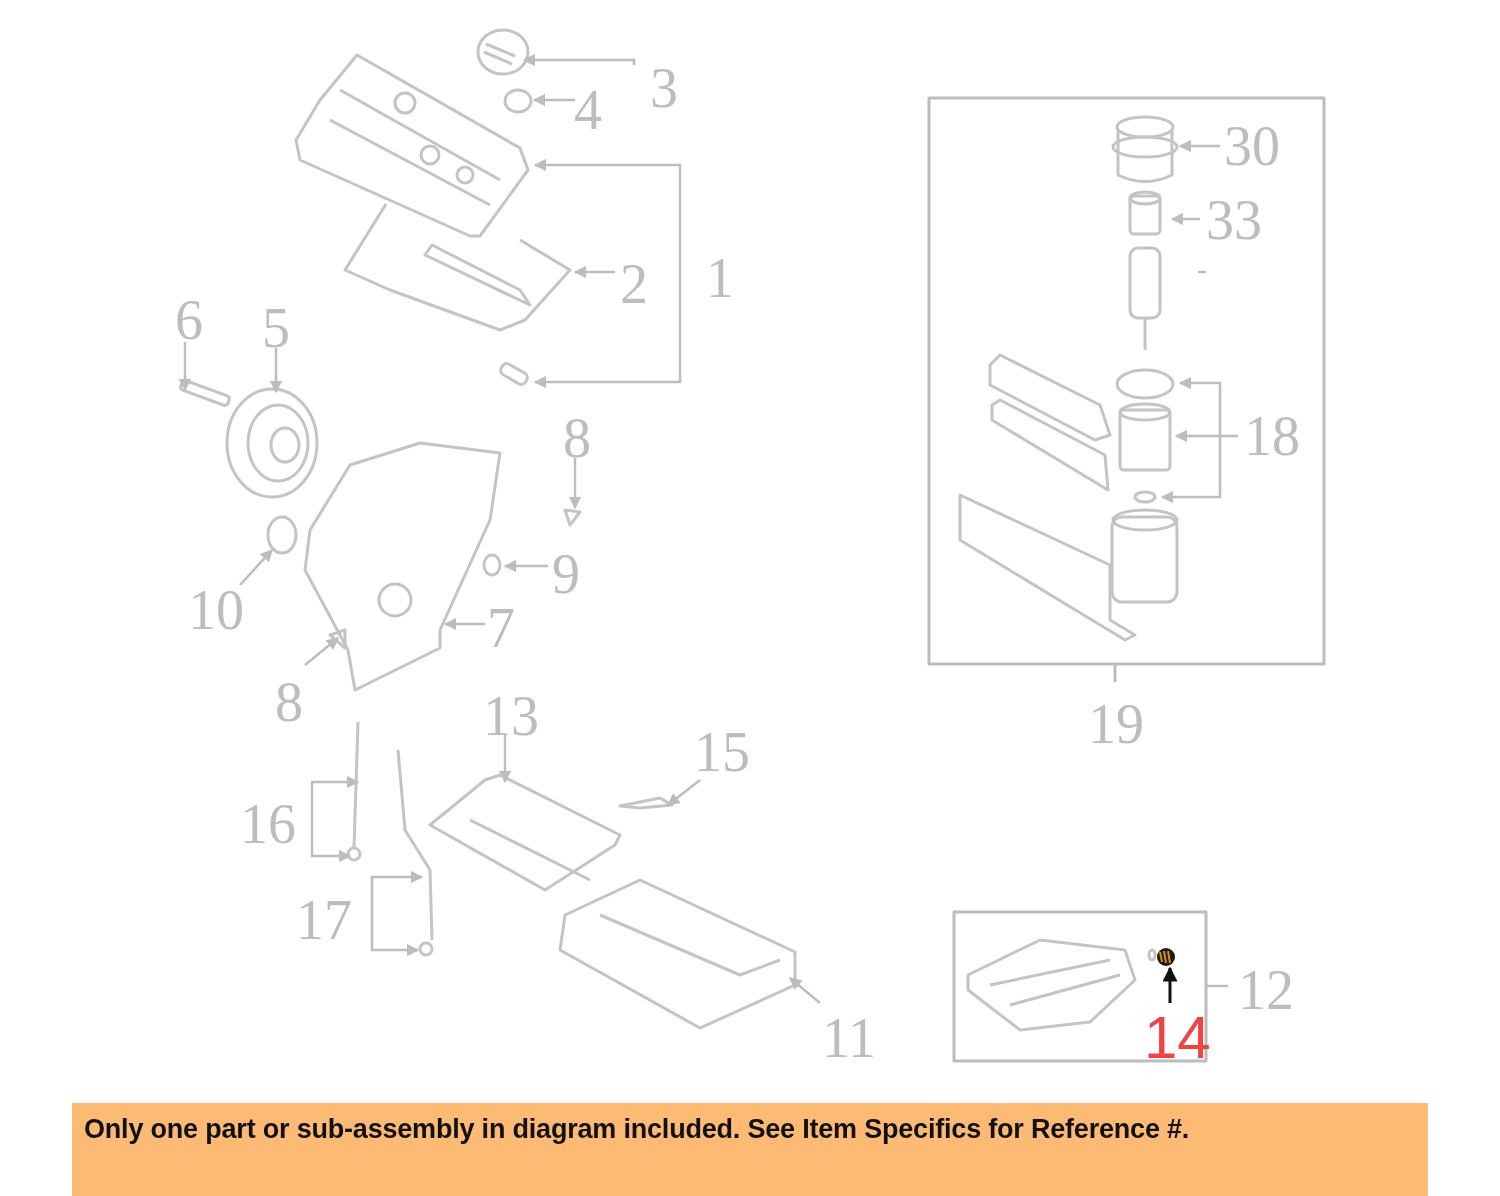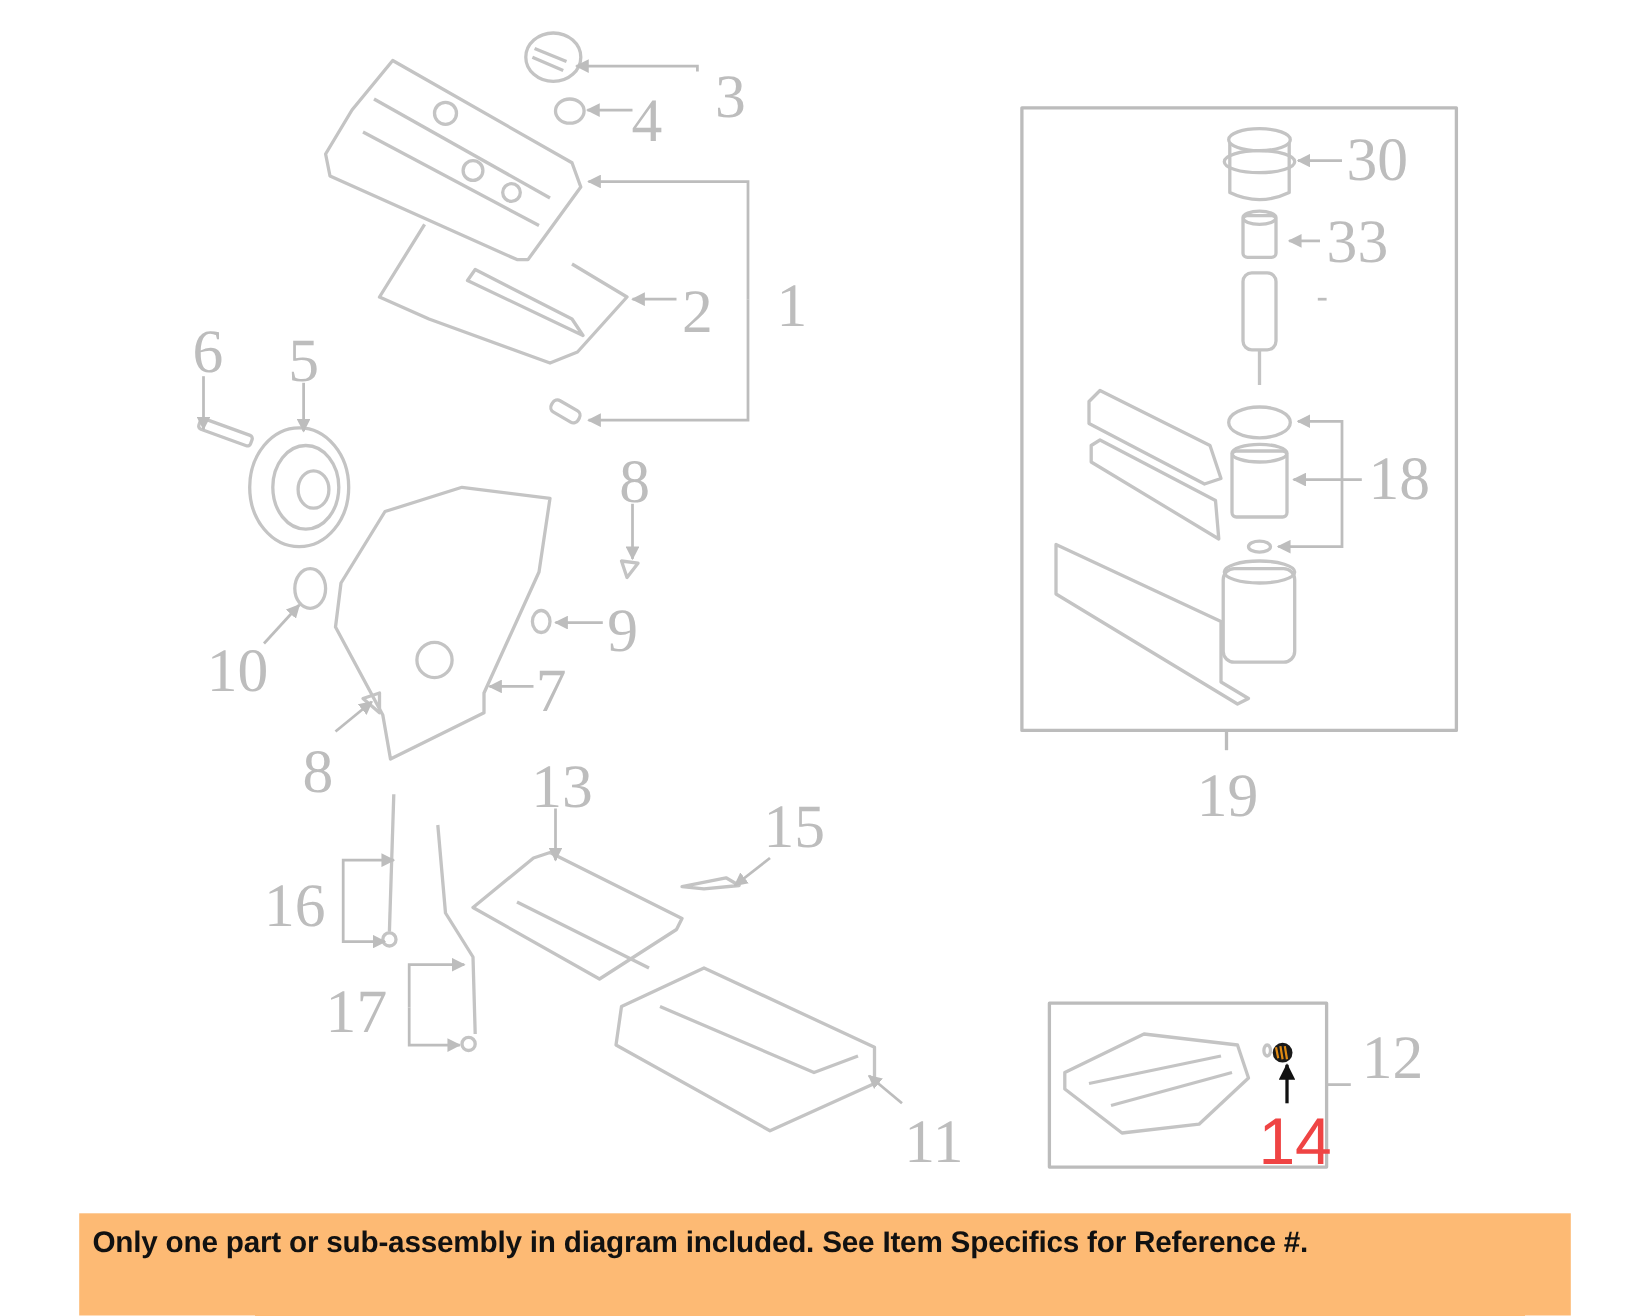--- a/index.html
+++ b/index.html
@@ -158,21 +158,21 @@
   <span class="callout" style="left:650px;top:60px">3</span>
   <span class="callout" style="left:574px;top:82px">4</span>
   <span class="callout" style="left:262px;top:300px">5</span>
   <span class="callout" style="left:175px;top:292px">6</span>
   <span class="callout" style="left:487px;top:600px">7</span>
   <span class="callout" style="left:563px;top:410px">8</span>
   <span class="callout" style="left:275px;top:674px">8</span>
   <span class="callout" style="left:552px;top:546px">9</span>
   <span class="callout" style="left:188px;top:582px">10</span>
   <span class="callout" style="left:822px;top:1010px">11</span>
-  <span class="callout" style="left:1238px;top:934px">12</span>
+  <span class="callout" style="left:1238px;top:962px">12</span>
   <span class="callout" style="left:483px;top:688px">13</span>
   <span class="callout hl" style="left:1144px;top:1008px">14</span>
   <span class="callout" style="left:694px;top:724px">15</span>
   <span class="callout" style="left:240px;top:796px">16</span>
   <span class="callout" style="left:296px;top:892px">17</span>
   <span class="callout" style="left:1088px;top:696px">19</span>
   <span class="callout" style="left:1244px;top:408px">18</span>
   <span class="callout" style="left:1224px;top:118px">30</span>
   <span class="callout" style="left:1206px;top:192px">33</span>
 </div>

